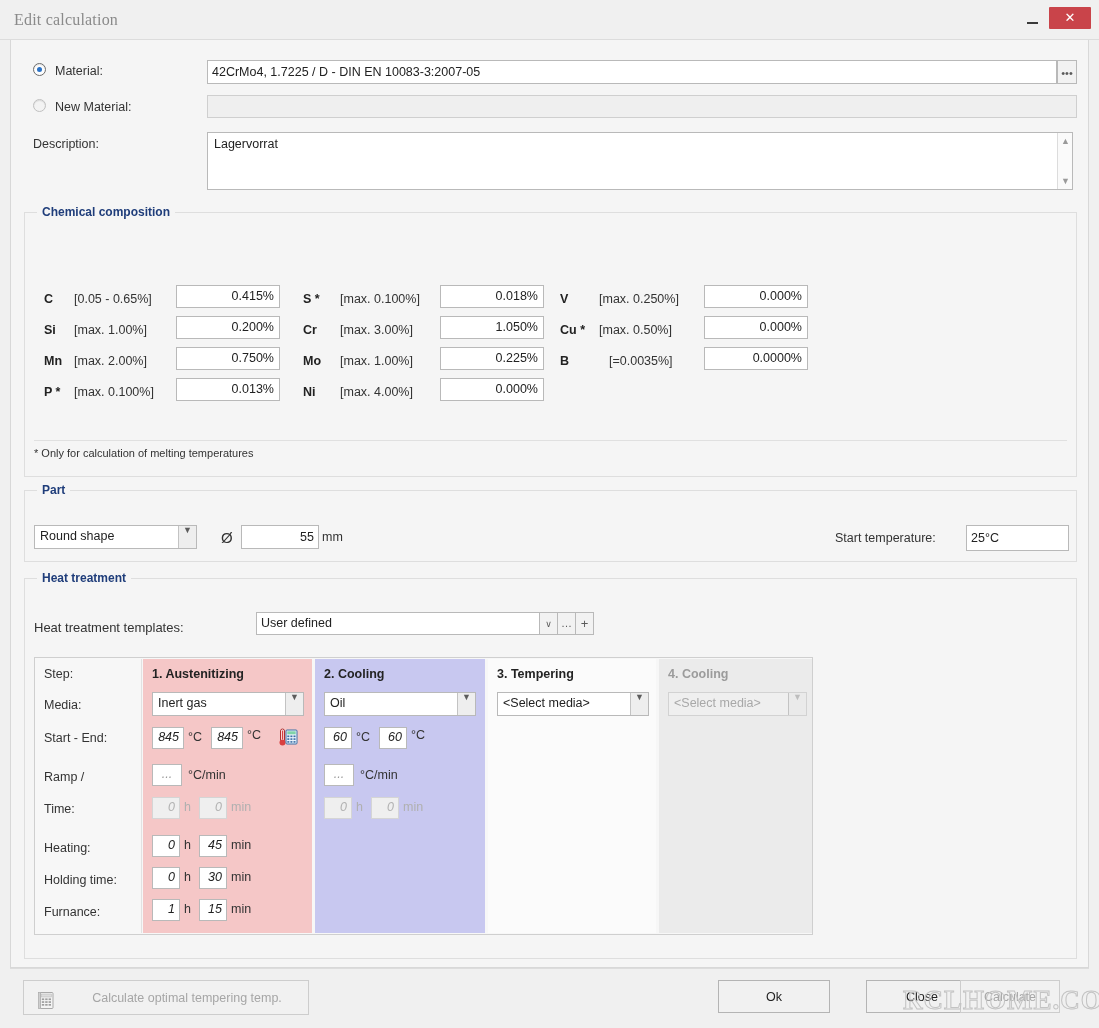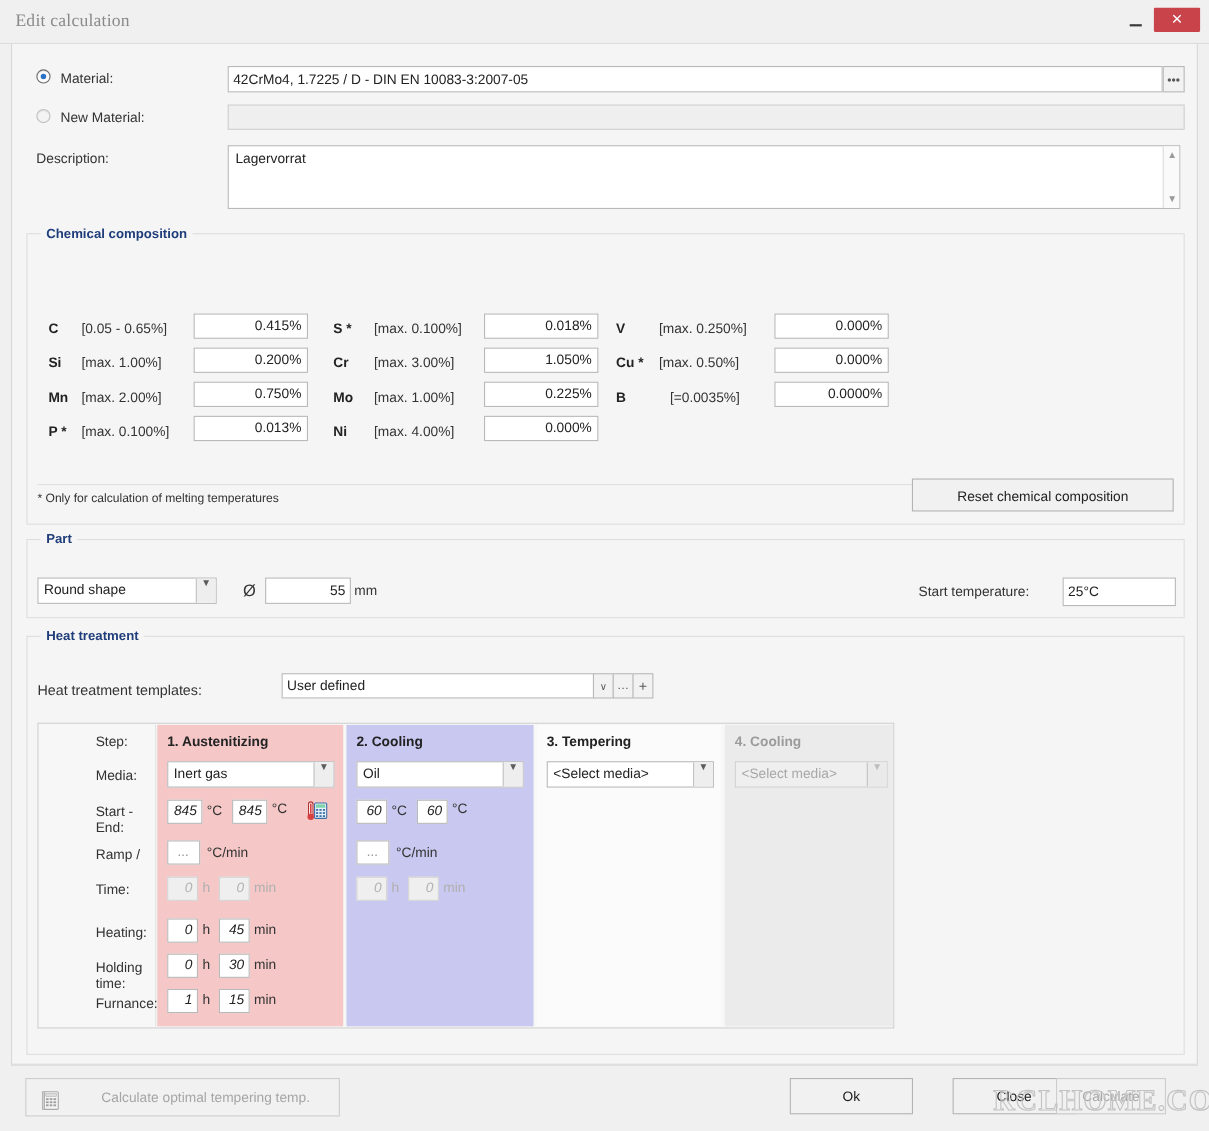--- a/index.html
+++ b/index.html
@@ -146,21 +146,21 @@
   }
   .ht-col { position:absolute; top:1px; bottom:1px; }
   .ht-col.c1 { left:1px;   width:106px; background:#f7f7f7; border-right:1px solid #e2e2e2;}
   .ht-col.c2 { left:108px; width:169px; background:#f5c7c7; }
   .ht-col.c3 { left:280px; width:170px; background:#c8c8f0; }
   .ht-col.c4 { left:453px; width:168px; background:#fbfbfb; }
   .ht-col.c5 { left:624px; width:153px; background:#ebebeb; }
 
   .ht-head { position:absolute; top:8px; font-size:12.5px; font-weight:bold; color:#232323; }
   .ht-head.dim { color:#9b9b9b; }
-  .ht-rowlabel { position:absolute; left:8px; font-size:12.5px; color:#333;margin-left:43px; }
+  .ht-rowlabel { position:absolute; left:8px; font-size:12.5px; color:#333; }
 
   .sbox {
     position:absolute; background:#fff; border:1px solid #b9b9b9;
     text-align:right; font-size:12.5px; color:#222; padding:2px 4px 0 0;font-style:italic;
   }
   .sbox.off { background:#efefef; border-color:#d5d5d5; color:#b2b2b2; }
   .sbox.dots { text-align:center; color:#9a9a9a; padding:2px 0 0 0; }
   .unit { position:absolute; font-size:12.5px; color:#333; }
   .unit.off { color:#b0b0b0; }
 
@@ -255,21 +255,20 @@
   <div class="chem-rng" style="left:588px;top:283px;">[max. 0.50%]</div>
   <div class="num-box" style="left:693px;top:276px;">0.000%</div>
 
   <div class="chem-sym" style="left:549px;top:314px;">B</div>
   <div class="chem-rng" style="left:598px;top:314px;">[=0.0035%]</div>
   <div class="checkbox-sq" style="left:695px;top:308px;"></div>
   <div class="num-box" style="left:693px;top:307px;padding-left:22px;">0.0000%</div>
 
   <div style="position:absolute;left:23px;top:400px;width:1033px;height:1px;background:#e0e0e0;"></div>
   <div class="footnote" style="left:23px;top:407px;">* Only for calculation of melting temperatures</div>
-  <div class="btn" style="left:818px;top:395px;width:238px;height:30px;line-height:30px;">Reset chemical composition</div>
 
   <div class="group" style="left:13px;top:450px;width:1053px;height:72px;"></div>
   <div class="group-title" style="left:26px;top:443px;">Part</div>
 
   <div class="combo" style="left:23px;top:485px;width:163px;height:24px;">
     <div class="cval">Round shape</div>
     <div class="carrow"><i>▼</i></div>
   </div>
   <div class="row-label" style="left:210px;top:489px;font-size:15px;">Ø</div>
   <div class="tbox" style="left:230px;top:485px;width:78px;height:24px;text-align:right;padding-top:4px;">55</div>

